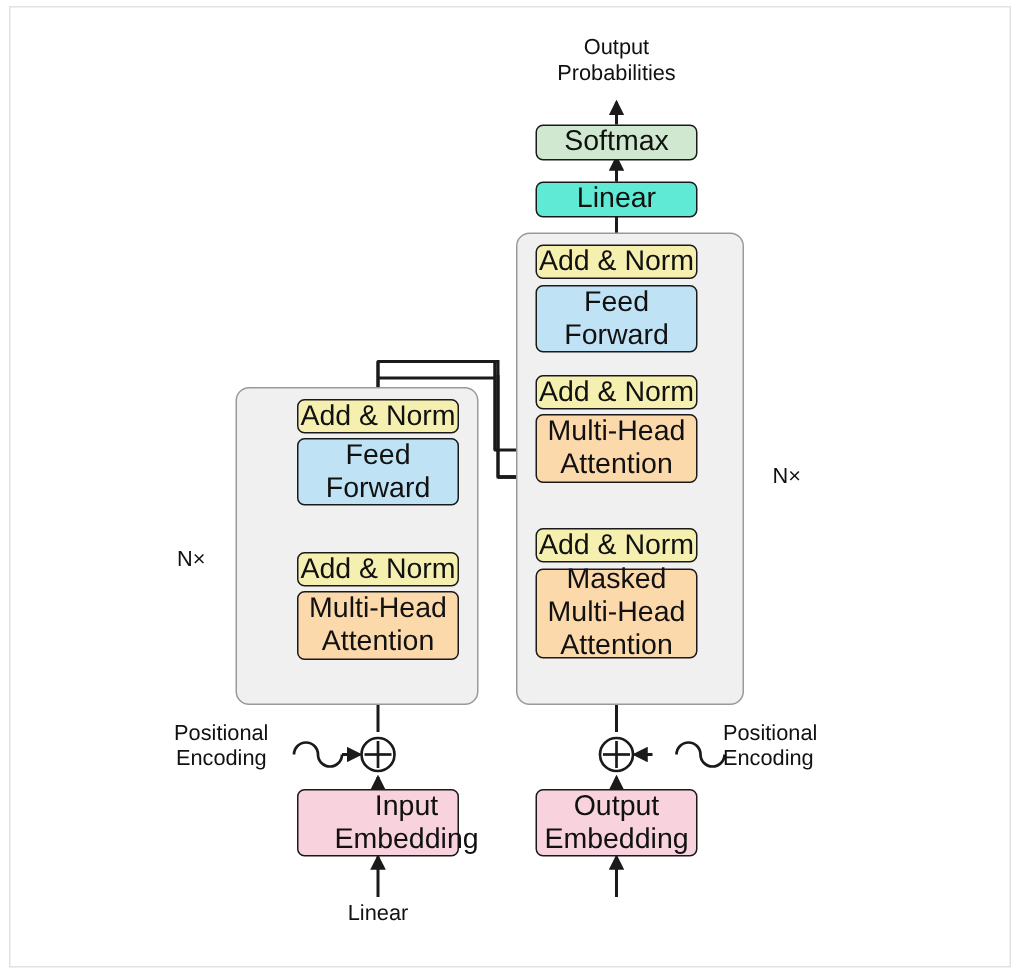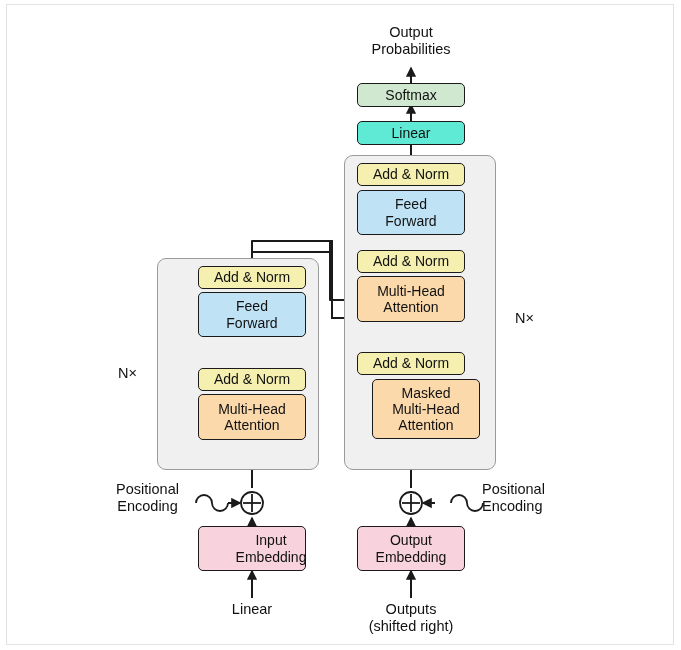--- a/index.html
+++ b/index.html
@@ -36,21 +36,21 @@
   }
   .box {
     position: absolute;
     box-sizing: border-box;
     border: 1.4px solid #1a1a1a;
     border-radius: 5px;
     display: flex;
     align-items: center;
     justify-content: center;
     text-align: center;
-    font-size: 14px;
+    font-size: 19px;
     color: #111;
     line-height: 1.15;
     white-space: pre-line;
   }
   .panel {
     position: absolute;
     box-sizing: border-box;
     background: #f0f0f0;
     border: 1.4px solid #9a9a9a;
     border-radius: 9px;
@@ -185,21 +185,21 @@
   <div class="box" style="left:357px; top:190px; width:108px; height:45px; background:#bfe3f5;">Feed
 Forward</div>
 
   <div class="box" style="left:357px; top:250px; width:108px; height:23px; background:#f5f0b0;">Add &amp; Norm</div>
 
   <div class="box" style="left:357px; top:276px; width:108px; height:46px; background:#fbd9ab;">Multi-Head
 Attention</div>
 
   <div class="box" style="left:357px; top:352px; width:108px; height:23px; background:#f5f0b0;">Add &amp; Norm</div>
 
-  <div class="box" style="left:357px; top:379px; width:108px; height:60px; background:#fbd9ab;margin-left:15px;">Masked
+  <div class="box" style="left:357px; top:379px; width:108px; height:60px; background:#fbd9ab;">Masked
 Multi-Head
 Attention</div>
 
   <div class="box" style="left:198px; top:266px; width:108px; height:23px; background:#f5f0b0;">Add &amp; Norm</div>
 
   <div class="box" style="left:198px; top:292px; width:108px; height:45px; background:#bfe3f5;">Feed
 Forward</div>
 
   <div class="box" style="left:198px; top:368px; width:108px; height:23px; background:#f5f0b0;">Add &amp; Norm</div>
 
@@ -210,22 +210,20 @@
 Embedding</div>
 
   <div class="box" style="left:357px; top:526px; width:108px; height:45px; background:#f8d2dd;">Output
 Embedding</div>
 
   <div class="lbl" style="left:331px; top:24px; width:160px;">Output
 Probabilities</div>
 
   <div class="lbl" style="left:192px; top:601px; width:120px;">Linear</div>
 
-  <div class="lbl" style="left:346px; top:601px; width:130px;">Outputs
-(shifted right)</div>
 
   <div class="lbl" style="left:100px; top:481px; width:95px; text-align:center;">Positional
 Encoding</div>
 
   <div class="lbl" style="left:482px; top:481px; width:100px; text-align:left;">Positional
 Encoding</div>
 
   <div class="nx" style="left:118px; top:365px;">N×</div>
 
   <div class="nx" style="left:515px; top:310px;">N×</div>

